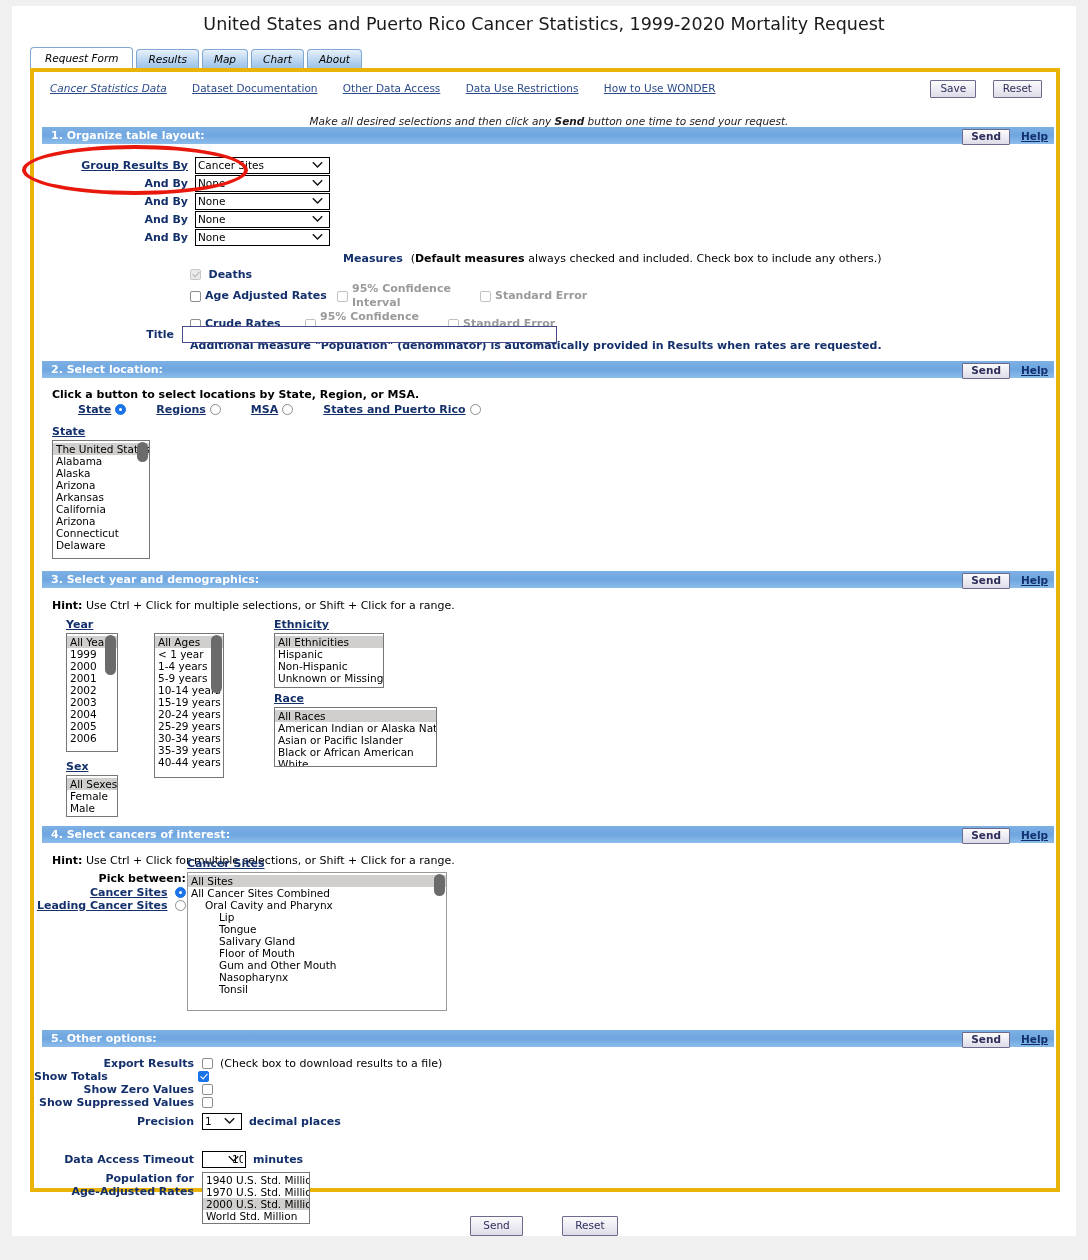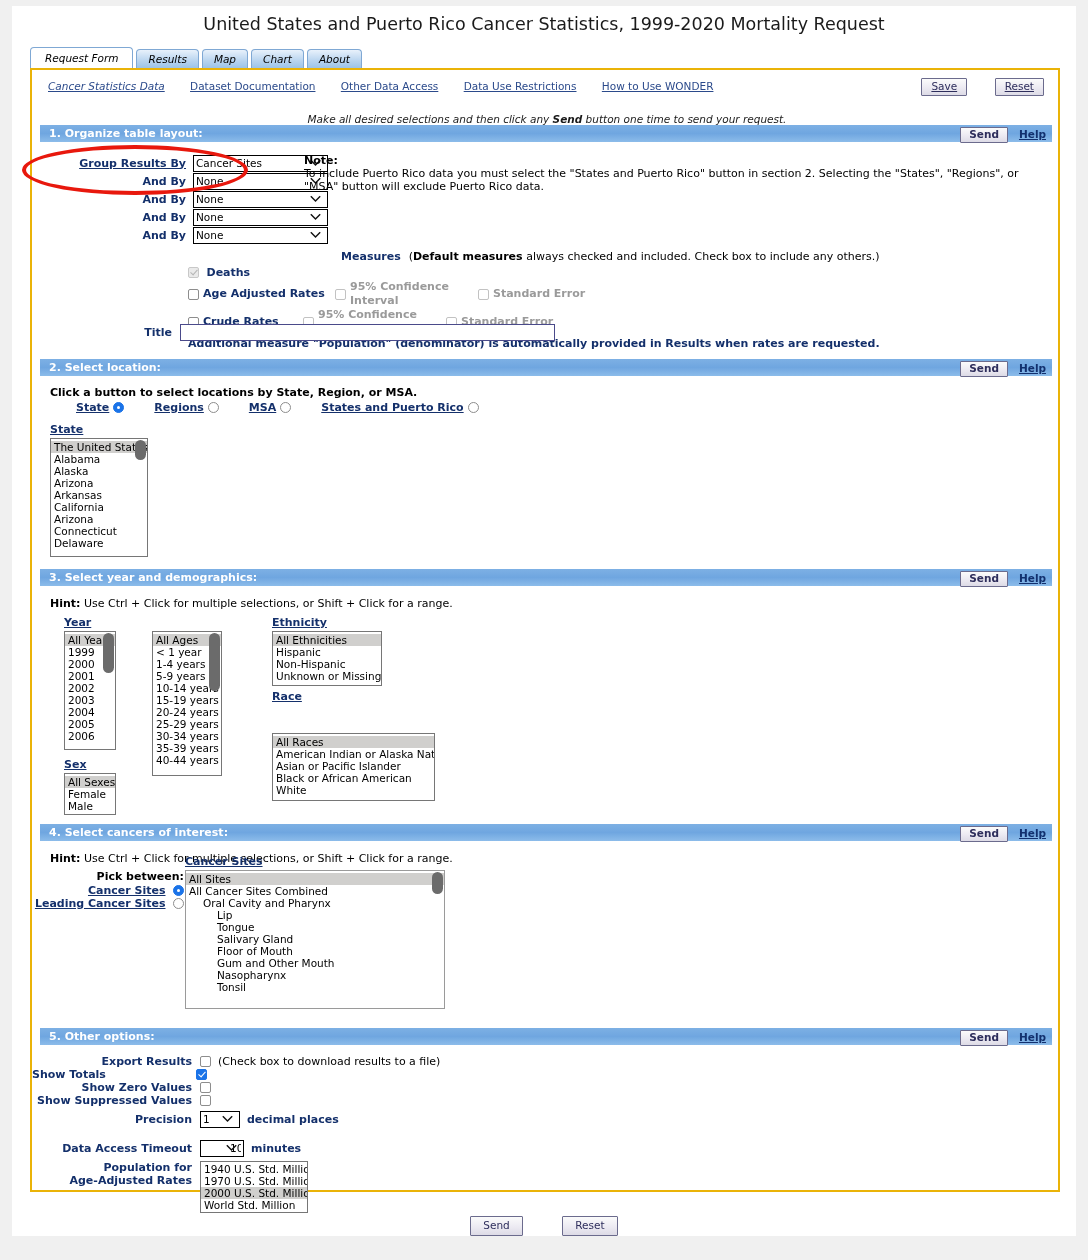--- a/index.html
+++ b/index.html
@@ -63,21 +63,21 @@
     position: relative;
     z-index: 6;
     padding: 4px 14px 4px 14px;
   }
 
   .panel {
     position: absolute;
     left: 30px; top: 68px;
     width: 1030px;
     height: 1124px;
-    border: 2px solid #eab308;
+    border: 4px solid #eab308;
     background: #fff;
     box-sizing: border-box;
   }
 
   .toplinks {
     position: absolute;
     left: 16px; top: 10px;
     font-size: 10.5px;
   }
   .toplinks a {
@@ -95,21 +95,21 @@
     color: #2e2e5c;
     font-size: 10.5px;
     padding: 1px 9px 2px 9px;
     line-height: 13px;
     border-radius: 1px;
     font-family: "DejaVu Sans", "Liberation Sans", sans-serif;
   }
   .save-reset {
     position: absolute; right: 14px; top: 8px;
   }
-  .save-reset .btn { margin-left: 24px; text-decoration: underline; }
+  .save-reset .btn { margin-left: 13px; }
 
   .instr {
     position: absolute;
     left: 0; top: 43px;
     width: 1030px;
     text-align: center;
     font-style: italic;
     font-size: 10.5px;
     color: #1a1a1a;
   }
@@ -350,24 +350,20 @@
           <select class="dd" style="width:135px;">
             <option>None</option>
           </select>
           <svg class="chev" viewBox="0 0 11 7">
               <path d="M0.8 0.8 L5.5 5.6 L10.2 0.8" stroke="#111" stroke-width="1.4" fill="none"></path>
             </svg>
         </span>
       </div>
     </div>
 
-    <div style="position:absolute; left:272px; top:84px; width:735px; line-height:13px;">
-      <div class="note-title">Note:</div>
-      <div class="blk">To include Puerto Rico data you must select the "States and Puerto Rico" button in section 2. Selecting the "States", "Regions", or "MSA" button will exclude Puerto Rico data.</div>
-    </div>
 
     <div style="position:absolute; left:78px; top:180px;">
       <div style="display:flex;justify-content:flex-end;">
         <span class="lbl" style="width:62px; text-align:right; margin-right:8px;">Measures</span>
         <span class="blk"><span>(</span><b>Default measures</b><span> always checked and included. Check box to include any others.)</span></span>
       </div>
       <div style="margin-left:78px; margin-top:3px; line-height:14px;">
         <div>
           <span class="cb disabled-checked"></span>
           <span class="navy-bold" style="margin-left:4px;">Deaths</span>
@@ -503,21 +499,21 @@
     <div class="lst" style="position:absolute; left:240px; top:561px; width:110px; height:55px; padding-top:2px;">
       <div class="opt sel">All Ethnicities</div>
       <div class="opt">Hispanic</div>
       <div class="opt">Non-Hispanic</div>
       <div class="opt">Unknown or Missing</div>
     </div>
 
     <div style="position:absolute; left:240px; top:620px;">
       <a href="#" class="lbl-link">Race</a>
     </div>
-    <div class="lst" style="position:absolute; left:240px; top:635px; width:163px; height:68px; padding-top:2px;margin-top:28px;">
+    <div class="lst" style="position:absolute; left:240px; top:635px; width:163px; height:60px; padding-top:2px;">
       <div class="opt sel">All Races</div>
       <div class="opt">American Indian or Alaska Native</div>
       <div class="opt">Asian or Pacific Islander</div>
       <div class="opt">Black or African American</div>
       <div class="opt">White</div>
     </div>
 
     <div class="sec-head" style="top:754px;">
       <span>4. Select cancers of interest:</span>
       <span class="sec-actions">
@@ -592,21 +588,21 @@
         <span class="ddwrap">
           <select class="dd" style="width:40px;">
             <option>1</option>
           </select>
           <svg class="chev" viewBox="0 0 11 7">
               <path d="M0.8 0.8 L5.5 5.6 L10.2 0.8" stroke="#111" stroke-width="1.4" fill="none"></path>
             </svg>
         </span>
         <span class="lbl" style="margin-left:7px;">decimal places</span>
       </div>
-      <div style="display:flex; align-items:center; height:20px; margin-top:9px;">
+      <div style="display:flex; align-items:center; height:20px; margin-top:18px;">
         <span class="lbl" style="width:160px; text-align:right; margin-right:8px;">Data Access Timeout</span>
         <span class="ddwrap">
           <select class="dd" style="width:44px;padding-left:29px;">
             <option>10</option>
           </select>
           <svg class="chev" viewBox="0 0 11 7">
               <path d="M0.8 0.8 L5.5 5.6 L10.2 0.8" stroke="#111" stroke-width="1.4" fill="none"></path>
             </svg>
         </span>
         <span class="lbl" style="margin-left:7px;">minutes</span>

